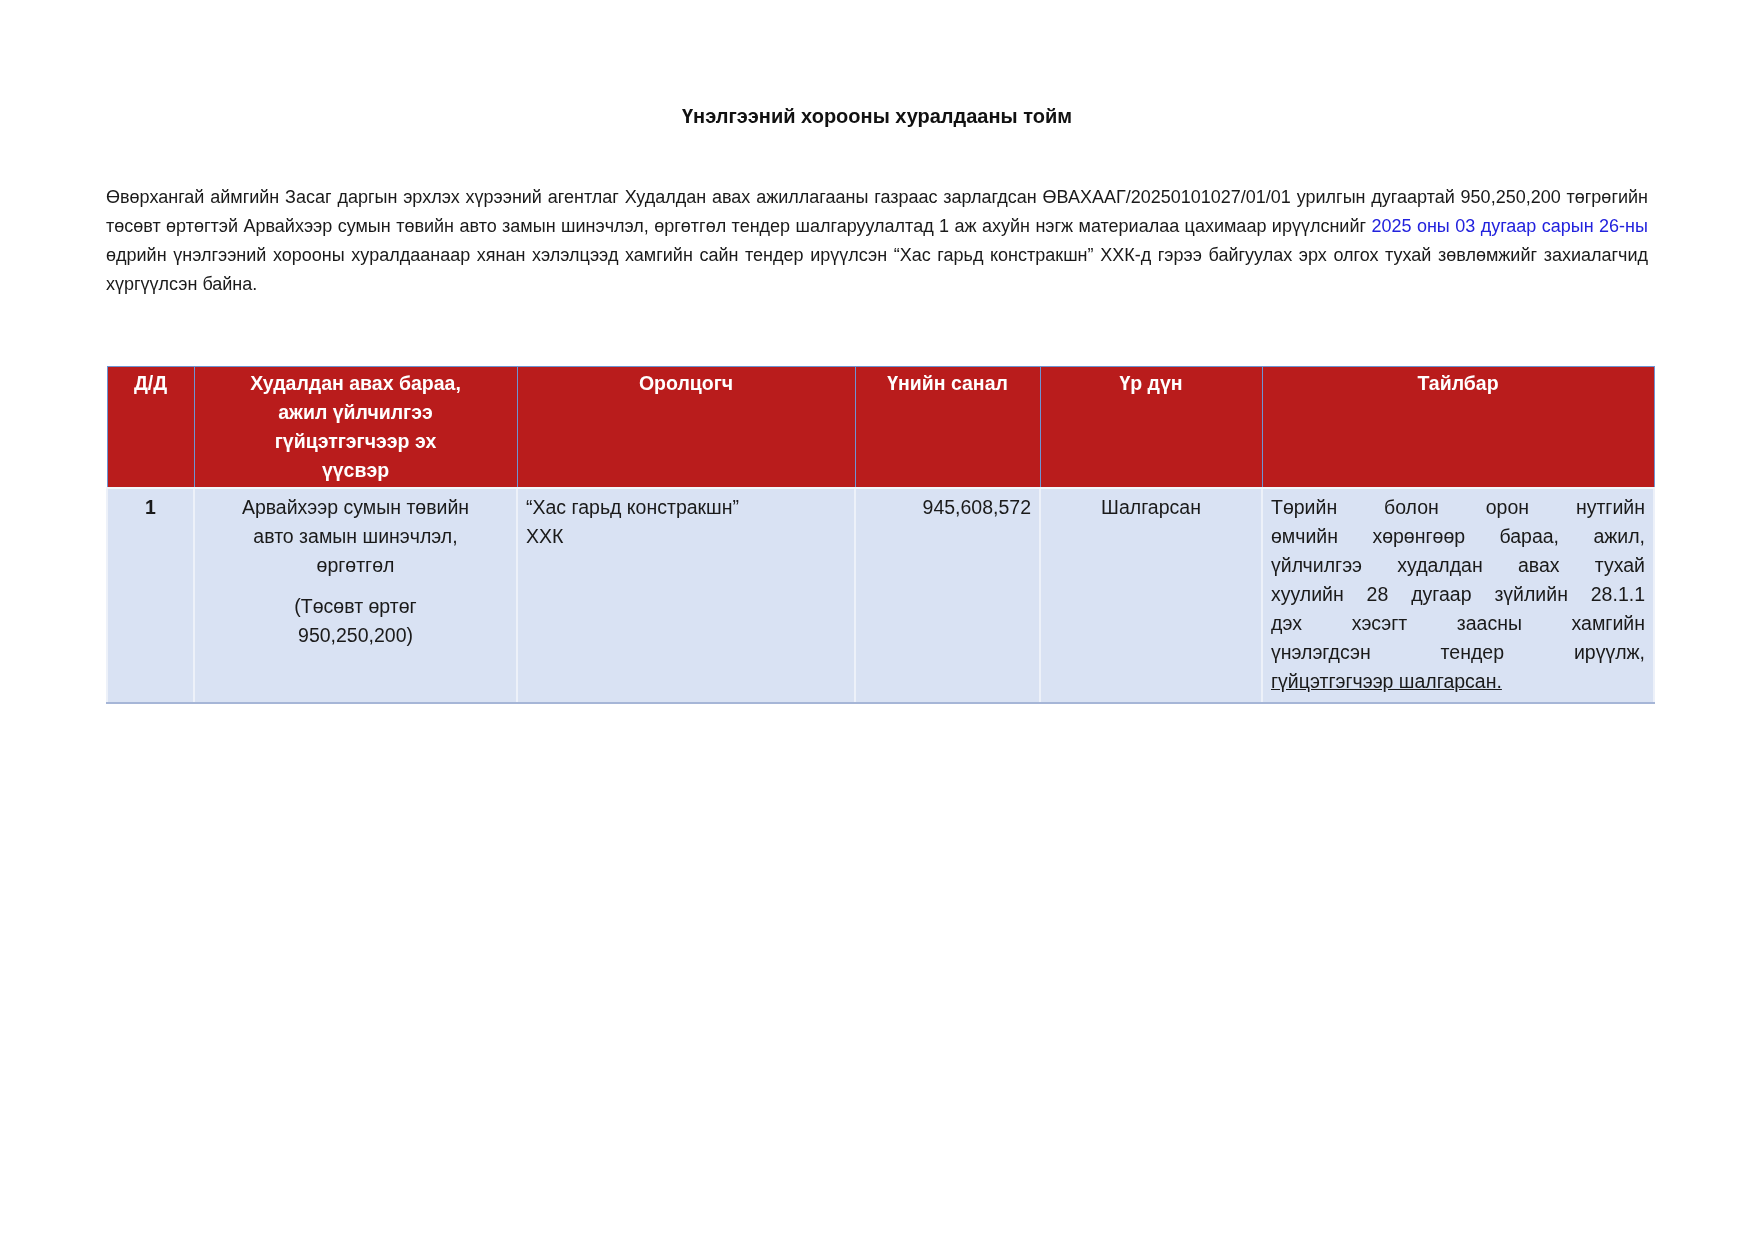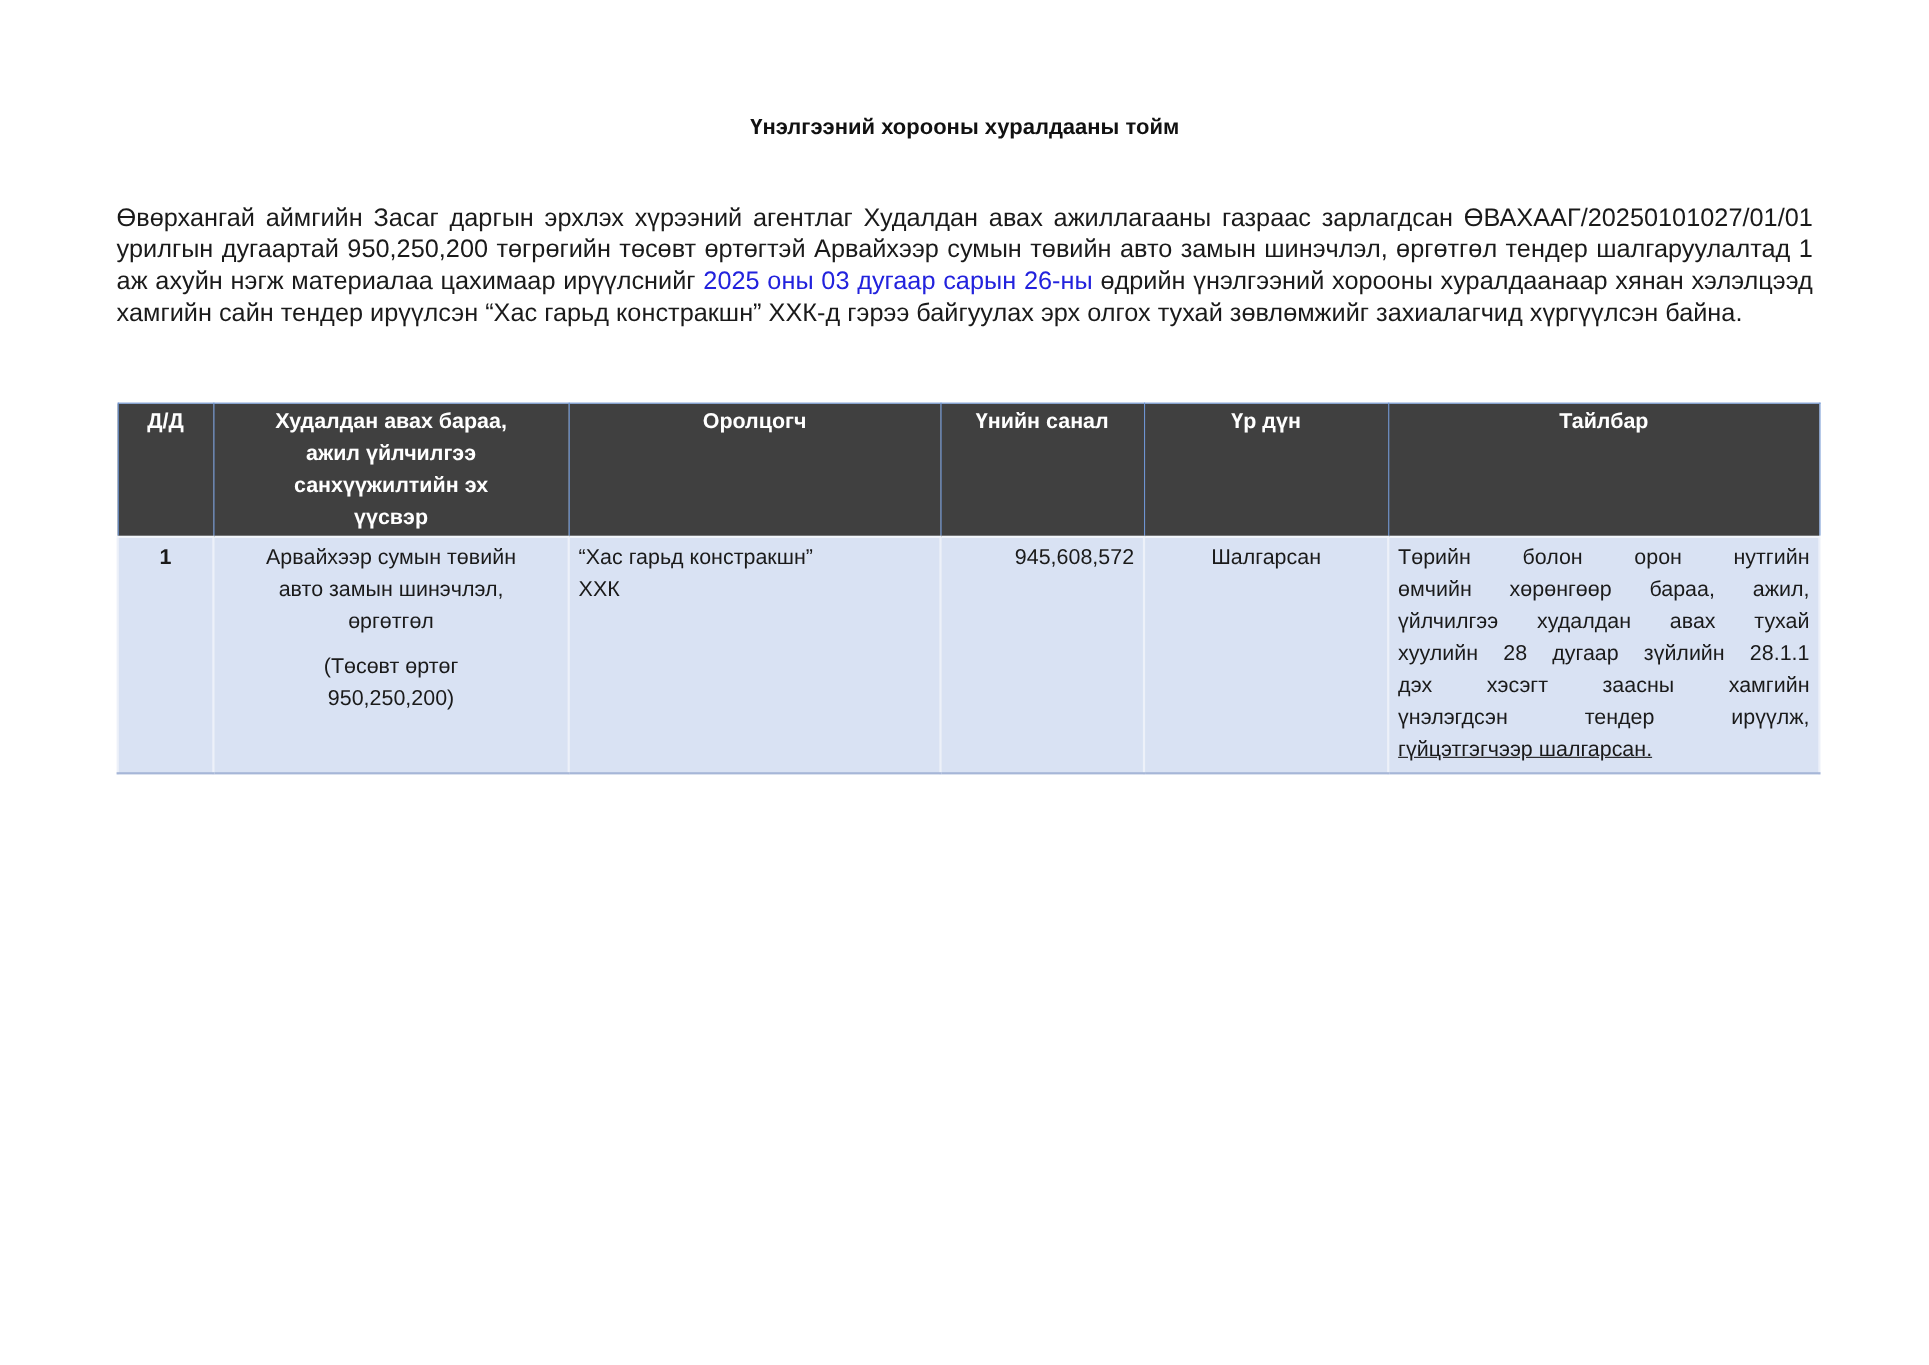--- a/index.html
+++ b/index.html
@@ -19,38 +19,38 @@
   .doc-title {
     margin-top: 102px;
     text-align: center;
     font-size: 20px;
     line-height: 28px;
     font-weight: bold;
     color: #111111;
   }
   .intro {
     margin-top: 53px;
-    font-size: 23px;
+    font-size: 18px;
     line-height: 29px;
     text-align: justify;
     color: #1a1a1a;
   }
   .intro .blue {
     color: #2222DD;
   }
   table.summary {
     margin-top: 67px;
     border-collapse: collapse;
     table-layout: fixed;
     width: 1547px;
     font-size: 19.5px;
     line-height: 29px;
   }
   table.summary th {
-    background: #404040;
+    background: #b91c1c;
     color: #ffffff;
     font-weight: bold;
     vertical-align: top;
     text-align: center;
     padding: 2px 6px;
     border: 1px solid #6E94D2;
     border-bottom: 2px solid #f2f6fb;
     white-space: pre-line;
   }
   table.summary td {
@@ -109,21 +109,21 @@
       <col style="width:338px">
       <col style="width:185px">
       <col style="width:222px">
       <col style="width:392px">
     </colgroup>
     <thead>
       <tr>
         <th>Д/Д</th>
         <th>Худалдан авах бараа,
 ажил үйлчилгээ
-санхүүжилтийн эх
+гүйцэтгэгчээр эх
 үүсвэр</th>
         <th>Оролцогч</th>
         <th>Үнийн санал</th>
         <th>Үр дүн</th>
         <th>Тайлбар</th>
       </tr>
     </thead>
     <tbody>
       <tr>
         <td class="cell-num">1</td>

